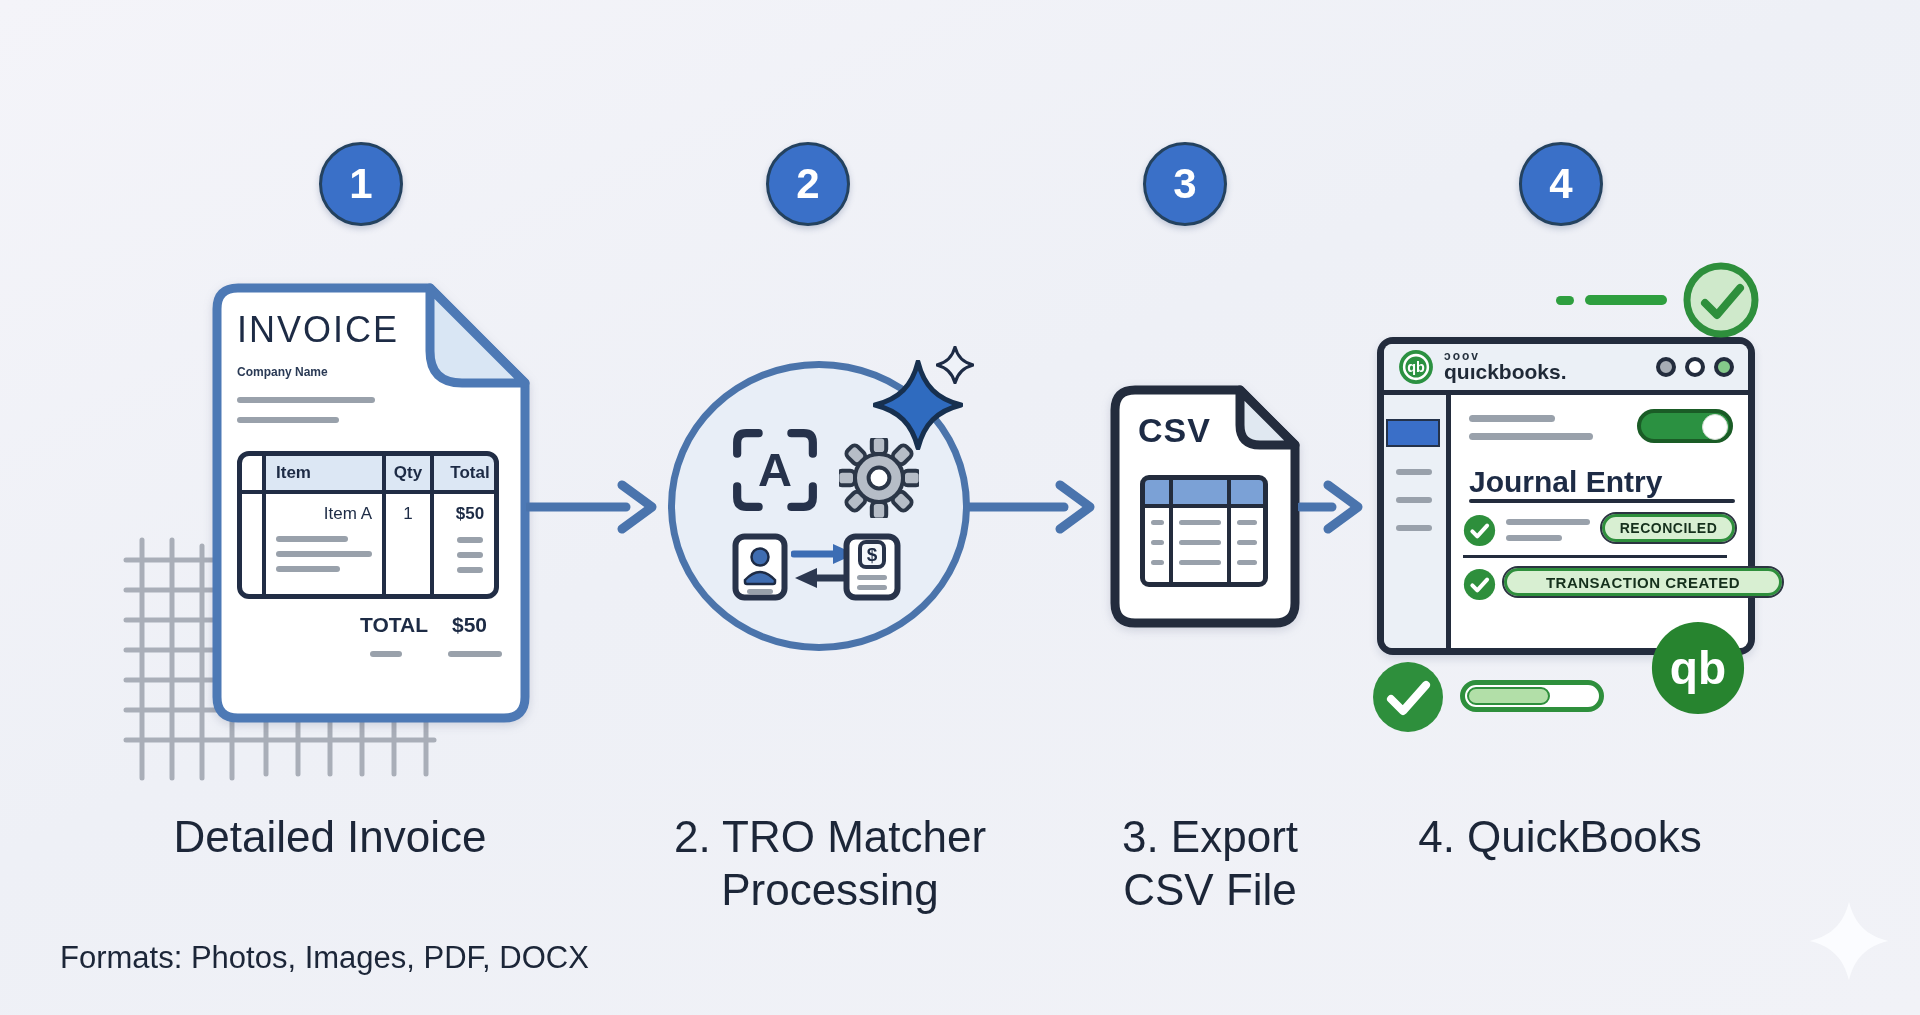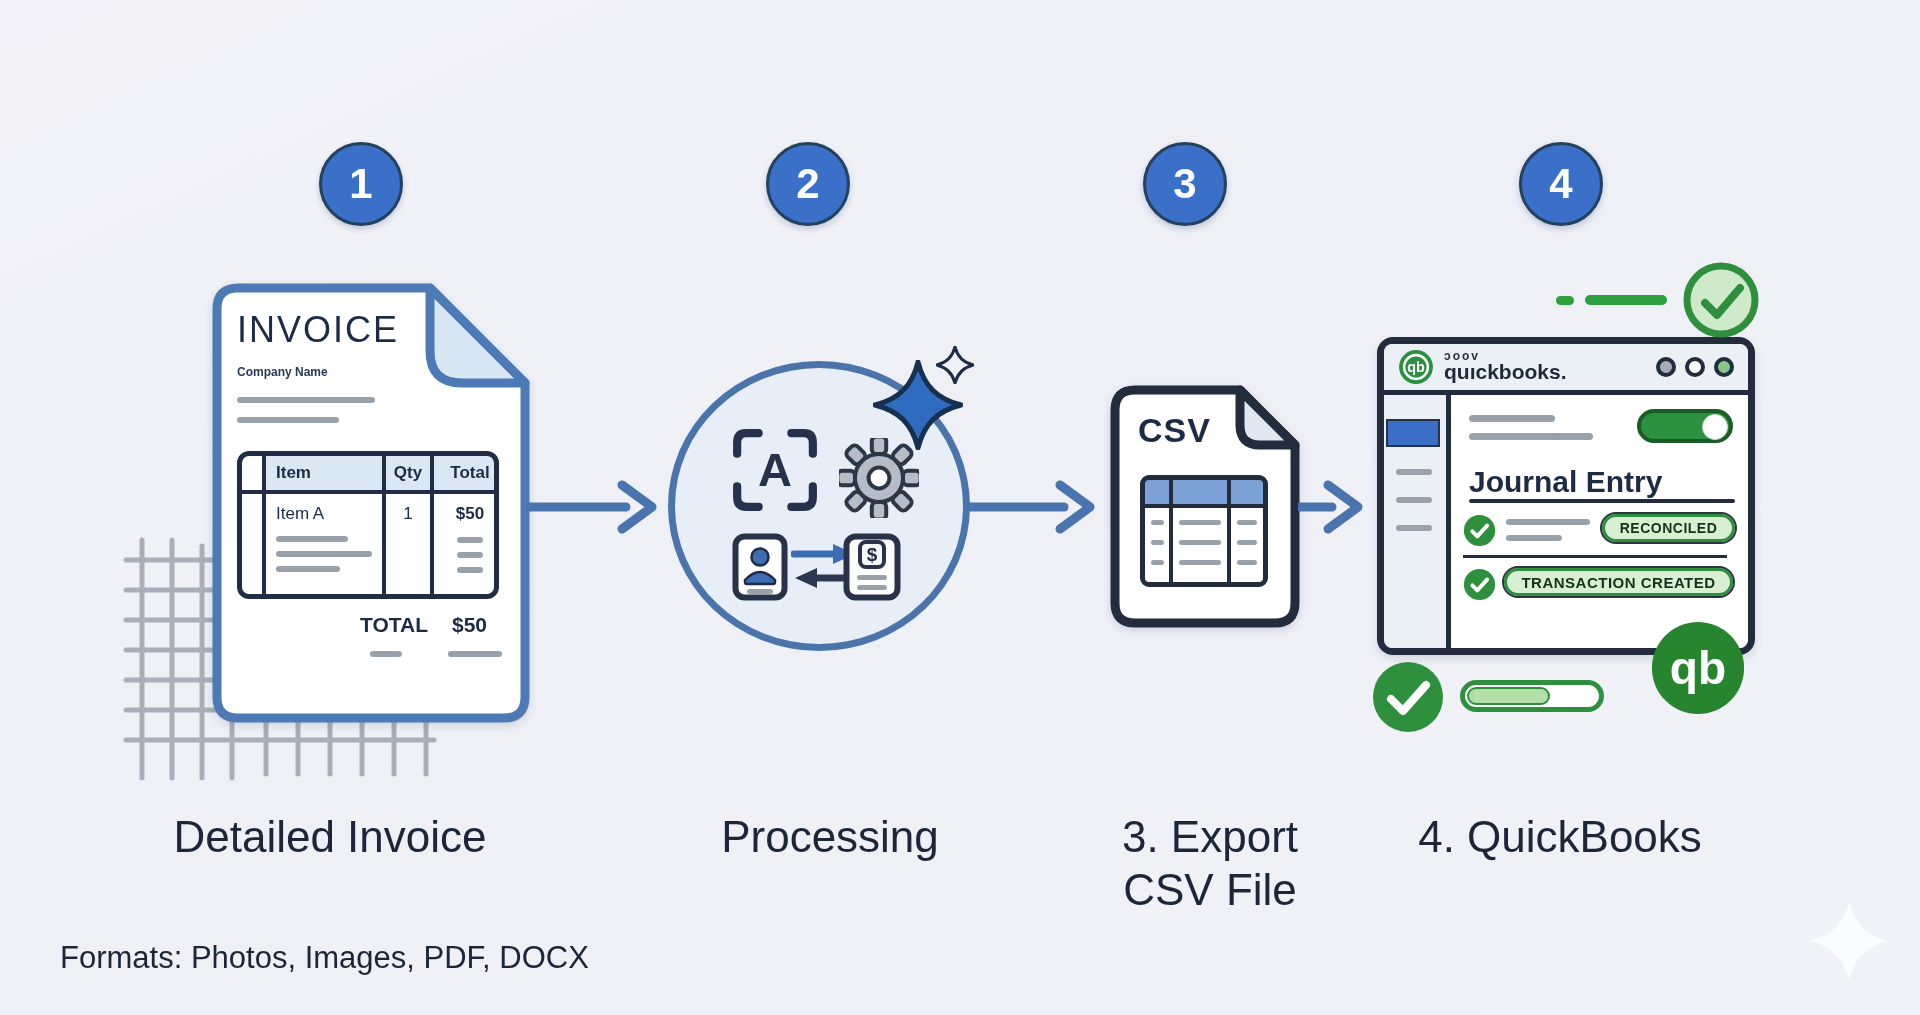--- a/index.html
+++ b/index.html
@@ -20,21 +20,21 @@
   }
   
   .doc-content{position:absolute;inset:0;z-index:2;}
   .inv-title{position:absolute;left:25px;top:26px;font-size:36px;letter-spacing:2px;color:#1d2b45;}
   .inv-company{position:absolute;left:25px;top:82px;font-size:12px;font-weight:700;color:#2a3a55;}
   .inv-table{
     position:absolute;left:25px;top:168px;width:262px;height:148px;box-sizing:border-box;
     background:#212d45;border:5px solid #212d45;border-radius:12px;overflow:hidden;
     display:grid;grid-template-columns:20px 1fr 44px 72px;grid-template-rows:34px 1fr;gap:4px;
   }
-  .inv-table .cell{background:#fff;}
+  .inv-table .cell{background:#fff;text-align:right;}
   .inv-table .hdr{background:#dce7f4;font-size:17px;font-weight:700;color:#1d2b45;
     display:flex;align-items:center;}
   .inv-table .hdr.first{background:#fff;}
   .inv-total{position:absolute;top:330px;font-size:21px;font-weight:700;color:#1d2b45;}
   
   .proc-circle{
     left:668px;top:361px;width:302px;height:290px;border-radius:50%;
     background:#e8eef7;border:7px solid #4b74ab;box-sizing:border-box;z-index:3;
   }
   
@@ -308,40 +308,41 @@
       <div class="bar abs" style="left:55px;top:124px;width:84px;"></div>
       <div class="bar abs" style="left:55px;top:140px;width:56px;"></div>
       <div class="pill abs" style="left:151px;top:119px;width:133px;font-size:14px;">RECONCILED</div>
 
       <div class="abs" style="left:12px;top:160px;width:264px;height:3px;background:#232c3d;"></div>
 
       <svg class="abs" style="left:12px;top:173px;" width="33" height="33" viewBox="0 0 74 74">
         <circle cx="37" cy="37" r="35" fill="#2e8f3c"></circle>
         <path d="M21 39 L32 50 L54 26" stroke="#fff" stroke-width="9" fill="none" stroke-linecap="round" stroke-linejoin="round"></path>
       </svg>
-      <div class="pill abs" style="left:53px;top:173px;width:229px;font-size:15px;">TRANSACTION CREATED</div>
+      <div class="pill abs" style="left:53px;top:173px;width:278px;font-size:15px;">TRANSACTION CREATED</div>
     </div>
   </div>
 
   <svg class="abs" style="left:1371px;top:660px;z-index:4;" width="74" height="74" viewBox="0 0 74 74">
     <circle cx="37" cy="37" r="35" fill="#2e8f3c"></circle>
     <path d="M20 39 L32 51 L55 25" stroke="#fff" stroke-width="8" fill="none" stroke-linecap="round" stroke-linejoin="round"></path>
   </svg>
   <div class="abs progress">
       <span class="fill"></span>
     </div>
   <svg class="abs" style="left:1650px;top:620px;z-index:5;" width="96" height="96" viewBox="0 0 100 100">
     <circle cx="50" cy="50" r="48" fill="#27842f"></circle>
     <text x="50" y="67" text-anchor="middle" font-size="48" font-weight="bold" fill="#ffffff">qb</text>
   </svg>
 
   <div class="abs step-label" style="left:130px;top:810px;width:400px;">
     <div>Detailed Invoice</div>
   </div>
   <div class="abs step-label" style="left:610px;top:810px;width:440px;">
+    <div>2. TRO Matcher</div>
     <div>Processing</div>
   </div>
   <div class="abs step-label" style="left:1010px;top:810px;width:400px;">
     <div>3. Export</div>
     <div>CSV File</div>
   </div>
   <div class="abs step-label" style="left:1360px;top:810px;width:400px;">
     <div>4. QuickBooks</div>
   </div>
   <div class="abs formats">Formats: Photos, Images, PDF, DOCX</div>

